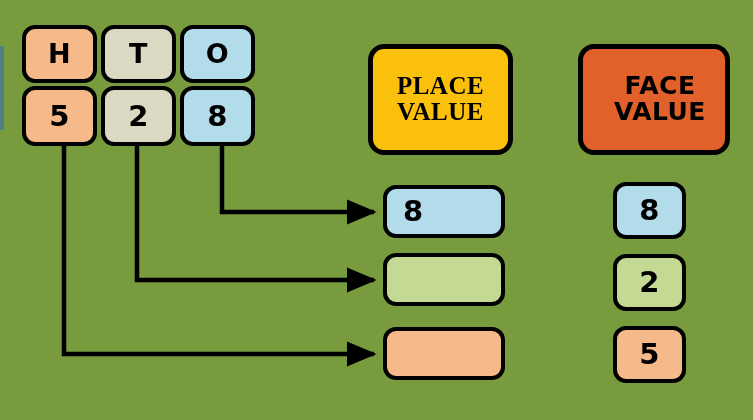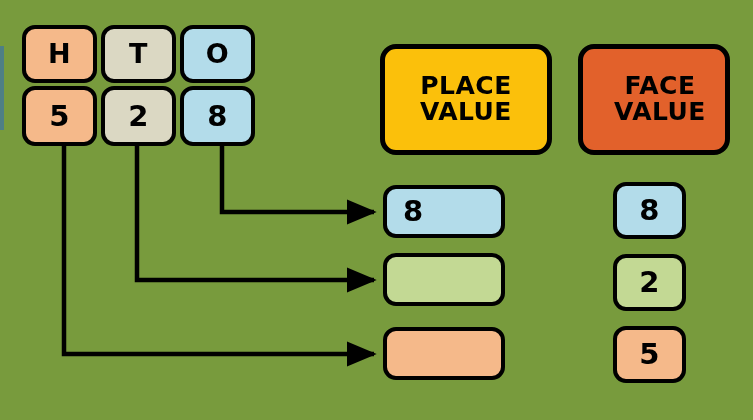--- a/index.html
+++ b/index.html
@@ -121,21 +121,21 @@
   <div class="cell tan hdr-letter" style="left:101px; top:25px; width:75px; height:58px;">T</div>
 
   <div class="cell blue hdr-letter" style="left:180px; top:25px; width:75px; height:58px;">O</div>
 
   <div class="cell peach digit" style="left:22px; top:86px; width:75px; height:60px;">5</div>
 
   <div class="cell tan digit" style="left:101px; top:86px; width:75px; height:60px;">2</div>
 
   <div class="cell blue digit" style="left:180px; top:86px; width:75px; height:60px;">8</div>
 
-  <div class="cell yellow banner" style="left:380px; top:44px; width:172px; height:111px;">
+  <div class="cell yellow banner" style="left:368px; top:44px; width:145px; height:111px;font-family:Liberation Serif, serif;">
     <span>PLACE</span>
     <span>VALUE</span>
   </div>
 
   <div class="cell orange banner" style="left:578px; top:44px; width:152px; height:111px;">
     <span>FACE</span>
     <span>VALUE</span>
   </div>
 
   <div class="cell blue slot-wide" style="left:383px; top:185px; width:122px; height:53px;">8</div>

